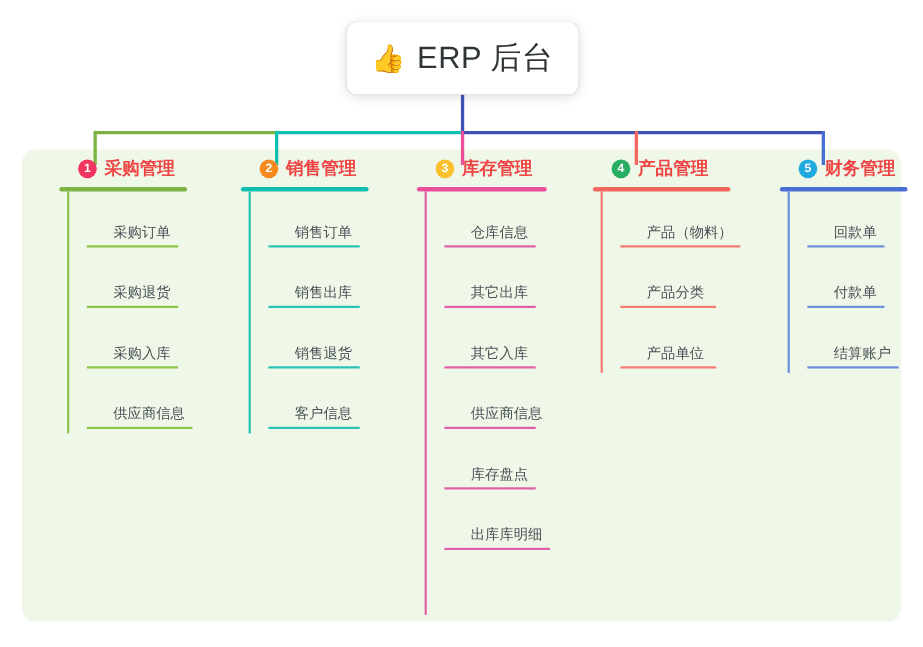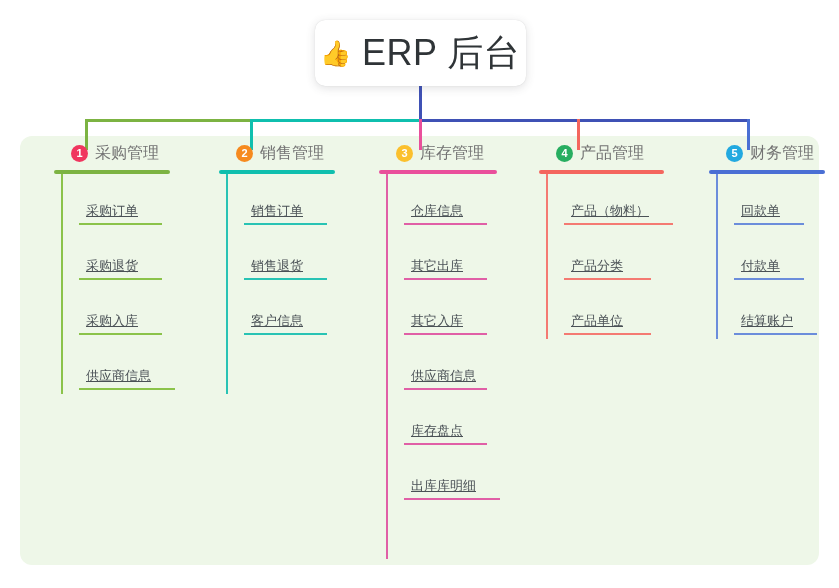--- a/index.html
+++ b/index.html
@@ -30,21 +30,21 @@
     justify-content: center;
     gap: 10px;
     z-index: 6;
   }
   .title-emoji {
     font-size: 25px;
     line-height: 1;
     font-family: "DejaVu Sans", sans-serif;
   }
   .title-text {
-    font-size: 36px;
+    font-size: 28px;
     color: #2f3437;
     letter-spacing: 0.5px;
     font-weight: 400;
     white-space: nowrap;
   }
 
   
   .conn-svg {
     position: absolute;
     left: 0; top: 0;
@@ -88,22 +88,22 @@
     color: #ffffff;
     font-size: 11px;
     line-height: 17px;
     text-align: center;
     font-weight: 600;
     flex: 0 0 auto;
     font-family: "Liberation Sans", sans-serif;
   }
   .col-title {
     font-size: 16px;
-    color: #737373;
-    font-weight: 400;
+    color: #ef4444;
+    font-weight: 700;
   }
   .col-underline {
     height: 4px;
     border-radius: 2px;
     margin-left: 3px;
   }
   .items {
     position: relative;
     margin-left: 10px;
     padding-left: 18px;
@@ -112,26 +112,25 @@
     position: absolute;
     left: 0; top: 0;
     width: 2px;
   }
   .item {
     position: relative;
     height: 55px;
   }
   .item-label {
     position: absolute;
-    left: 7px;
+    left: 24px;
     bottom: 9px;
     font-size: 13px;
     color: #4a5156;
     white-space: nowrap;
-    text-decoration: underline;
   }
   .item-rule {
     position: absolute;
     left: 0;
     bottom: 4px;
     height: 2px;
   }
 </style>
 </head>
 <body>
@@ -197,20 +196,24 @@
         <span class="col-title">销售管理</span>
       </div>
       <div class="col-underline" style="background:#0fbfae;width:116px;"></div>
       <div class="items">
         <div class="spine" style="background:#28c3b4;height:220px;"></div>
         <div class="item">
           <span class="item-label">销售订单</span>
           <span class="item-rule" style="background:#28c3b4;width:83px;"></span>
         </div>
         <div class="item">
+          <span class="item-label">销售出库</span>
+          <span class="item-rule" style="background:#28c3b4;width:83px;"></span>
+        </div>
+        <div class="item">
           <span class="item-label">销售退货</span>
           <span class="item-rule" style="background:#28c3b4;width:83px;"></span>
         </div>
         <div class="item">
           <span class="item-label">客户信息</span>
           <span class="item-rule" style="background:#28c3b4;width:83px;"></span>
         </div>
       </div>
     </div>
 

